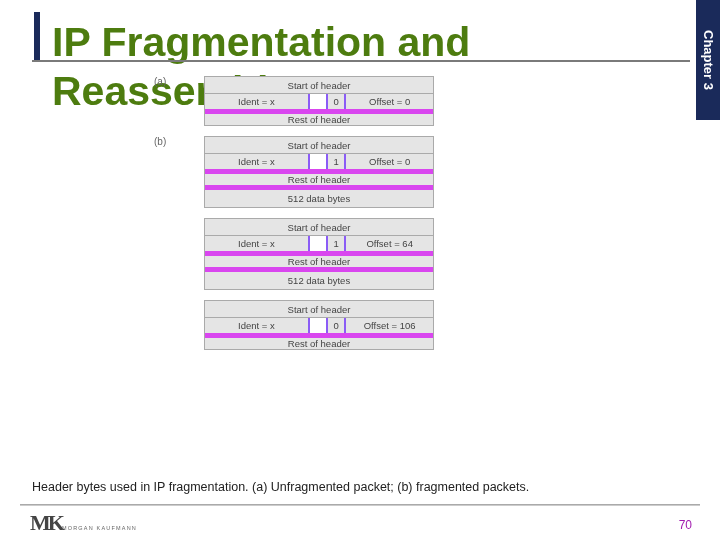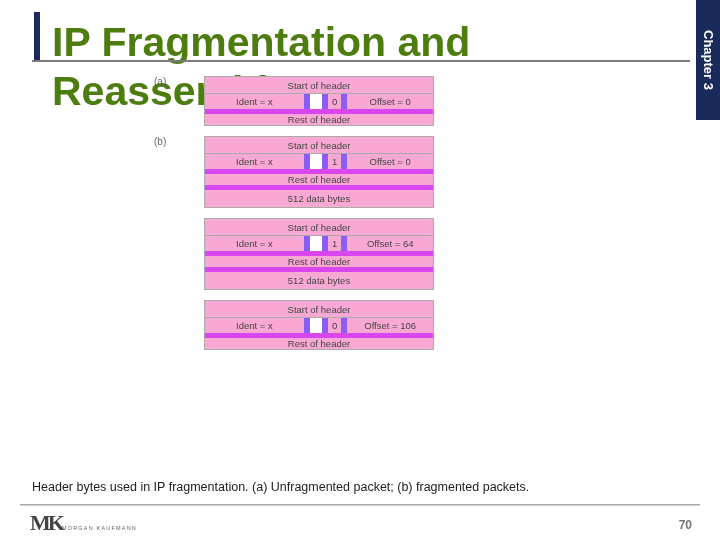--- a/index.html
+++ b/index.html
@@ -78,40 +78,40 @@
     position: absolute;
     left: 4px;
     top: 0;
     font-size: 10px;
     color: #666;
   }
   .pbody {
     margin-left: 54px;
     width: 230px;
     border: 1px solid #aaa;
-    background: #f9a8d4;
+    background: #e5e5e5;
   }
   .prow {
     border-top: 5px solid #d946ef;
     display: flex;
     align-items: center;
     justify-content: center;
     min-height: 16px;
     font-size: 9.5px;
     color: #444;
   }
   .prow:first-child { border-top: none; }
   .prow.center { justify-content: center; }
   .fieldrow {
     display: flex;
     border-top: 1px solid #aaa;
     min-height: 16px;
   }
   .fcell {
-    border-right: 6px solid #8b5cf6;
+    border-right: 2px solid #8b5cf6;
     display: flex;
     align-items: center;
     justify-content: center;
     font-size: 9.5px;
     color: #444;
     padding: 1px 4px;
   }
   .fcell:last-child { border-right: none; }
   .fcell.ident { flex: 0 0 46%; }
   .fcell.sp { flex: 0 0 8%; background:#fff; }
@@ -152,22 +152,22 @@
     font-size: 5.5px;
     letter-spacing: 1.2px;
     color: #666;
     margin-top: 10px;
   }
   .pagenum {
     position: absolute;
     right: 28px;
     bottom: 8px;
     font-size: 12px;
-    font-weight: bold;
-    color: #737373;
+    font-weight: normal;
+    color: #a21caf;
   }
 </style>
 </head>
 <body>
 
 <div class="slide">
 
   <div class="chapter-tab">
     <span>Chapter 3</span>
   </div>

